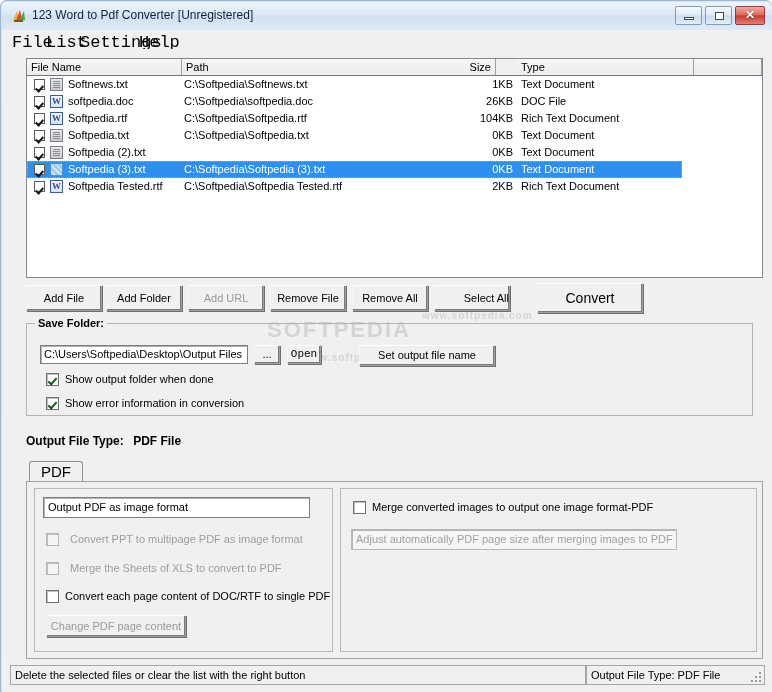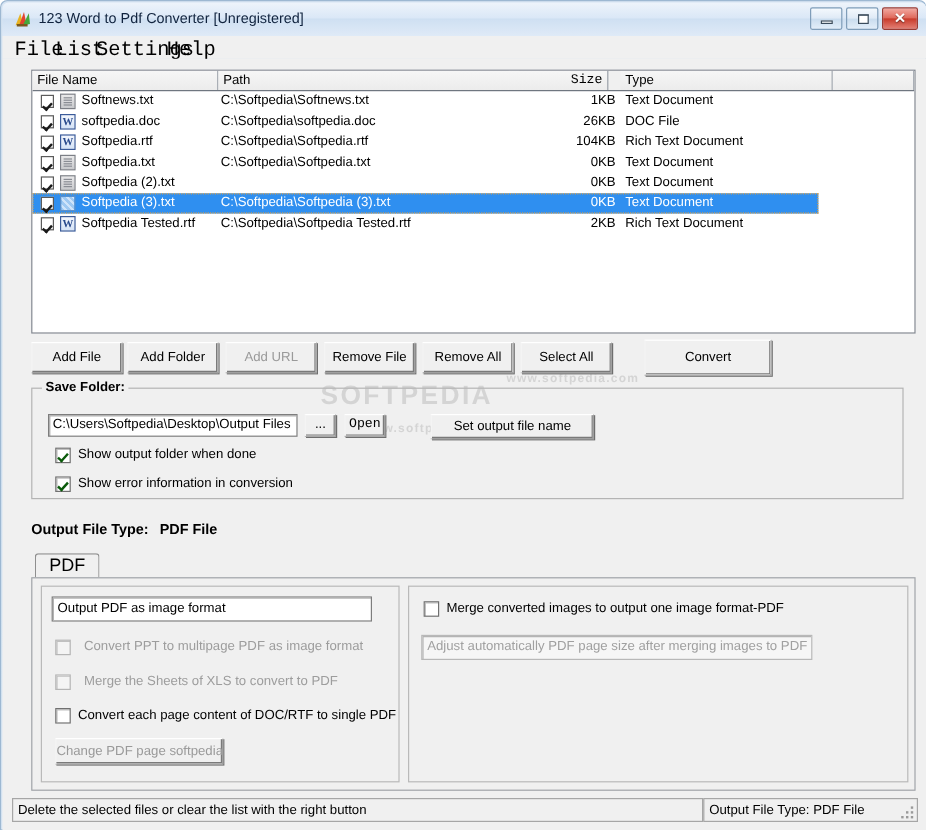--- a/index.html
+++ b/index.html
@@ -198,21 +198,21 @@
     border-left-color: #f4f4f4;
     box-shadow: inset -1px -1px 0 #7a7a7a, 1px 1px 0 #6e6e6e;
     font-size: 11px; color: #000;
     text-align: center;
     font-family: "Liberation Sans", sans-serif;
     cursor: default;
     white-space: nowrap;
     overflow: hidden;
   }
   .btn.disabled { color: #9a9a9a; }
-  .btn.big { font-size: 11px; }
+  .btn.big { font-size: 14px; }
 
   
   .groupbox {
     position: absolute;
     border: 1px solid #b4b4b4;
     box-sizing: border-box;
     background: transparent;
   }
   .groupbox .gtitle {
     position: absolute; left: 8px; top: -7px;
@@ -375,21 +375,21 @@
   <div id="client">
 
     <div class="wm" style="left:265px; top:268px; font-size:22px;">SOFTPEDIA</div>
     <div class="wm" style="left:300px; top:303px; font-size:10px; letter-spacing:1px;">www.softpedia.com</div>
     <div class="wm" style="left:420px; top:261px; font-size:10px; letter-spacing:1px;">www.softpedia.com</div>
 
     <div id="listview">
       <div id="list-header">
         <div class="hcell" style="left:0px;   width:155px;">File Name</div>
         <div class="hcell" style="left:155px; width:252px;">Path</div>
-        <div class="hcell right" style="left:397px; width:83px;font-family:Liberation Mono, monospace;">Size</div>
+        <div class="hcell right" style="left:386px; width:83px;">Size</div>
         <div class="hcell" style="left:490px; width:177px;">Type</div>
         <div class="hcell" style="left:667px; width:68px;"></div>
       </div>
 
       <div class="row">
         <span class="cb"></span>
         <span class="ficon txt"></span>
         <span class="cell" style="left:41px;  width:112px;">Softnews.txt</span>
         <span class="cell" style="left:157px; width:248px;">C:\Softpedia\Softnews.txt</span>
         <span class="cell right" style="left:407px; width:79px;">1KB</span>
@@ -449,21 +449,21 @@
         <span class="cell right" style="left:407px; width:79px;">2KB</span>
         <span class="cell" style="left:494px; width:170px;">Rich Text Document</span>
       </div>
     </div>
 
     <div class="btn" style="left:24px;  top:236px; width:76px; height:26px; line-height:24px;">Add File</div>
     <div class="btn" style="left:104px; top:236px; width:76px; height:26px; line-height:24px;">Add Folder</div>
     <div class="btn disabled" style="left:186px; top:236px; width:76px; height:26px; line-height:24px;">Add URL</div>
     <div class="btn" style="left:268px; top:236px; width:76px; height:26px; line-height:24px;">Remove File</div>
     <div class="btn" style="left:350px; top:236px; width:76px; height:26px; line-height:24px;">Remove All</div>
-    <div class="btn" style="left:432px; top:236px; width:76px; height:26px; line-height:24px;">Select All</div>
+    <div class="btn" style="left:432px; top:236px; width:76px; height:26px; line-height:24px;text-align:right;">Select All</div>
     <div class="btn big" style="left:535px; top:234px; width:106px; height:30px; line-height:28px;">Convert</div>
 
     <div class="groupbox" style="left:24px; top:274px; width:727px; height:93px;">
       <span class="gtitle">Save Folder:</span>
     </div>
 
     <div class="tinput" style="left:38px; top:296px; width:208px; height:19px;" placeholder="Output folder">C:\Users\Softpedia\Desktop\Output Files</div>
 
     <div class="btn" style="left:252px; top:296px; width:26px; height:19px; line-height:17px;">...</div>
     <div class="btn" style="left:285px; top:296px; width:34px; height:19px; line-height:17px;font-family:Liberation Mono, monospace;">Open</div>
@@ -500,21 +500,21 @@
           <div class="chk dis" style="left:11px; top:73px;">
             <span class="box"></span>
             <span>Merge the Sheets of XLS to convert to PDF</span>
           </div>
 
           <div class="chk" style="left:11px; top:101px;">
             <span class="box"></span>
             <span>Convert each page content of DOC/RTF to single PDF</span>
           </div>
 
-          <div class="btn disabled" style="left:11px; top:126px; width:140px; height:22px; line-height:20px;">Change PDF page softpedia</div>
+          <div class="btn disabled" style="left:11px; top:126px; width:140px; height:22px; line-height:20px;">Change PDF page content</div>
         </div>
 
         <div class="panel" style="left:313px; top:6px; width:417px; height:164px;">
 
           <div class="chk" style="left:12px; top:12px;">
             <span class="box"></span>
             <span>Merge converted images to output one image format-PDF</span>
           </div>
 
           <div class="combo dis" style="left:10px; top:40px; width:326px; height:21px;">Adjust automatically PDF page size after merging images to PDF</div>

